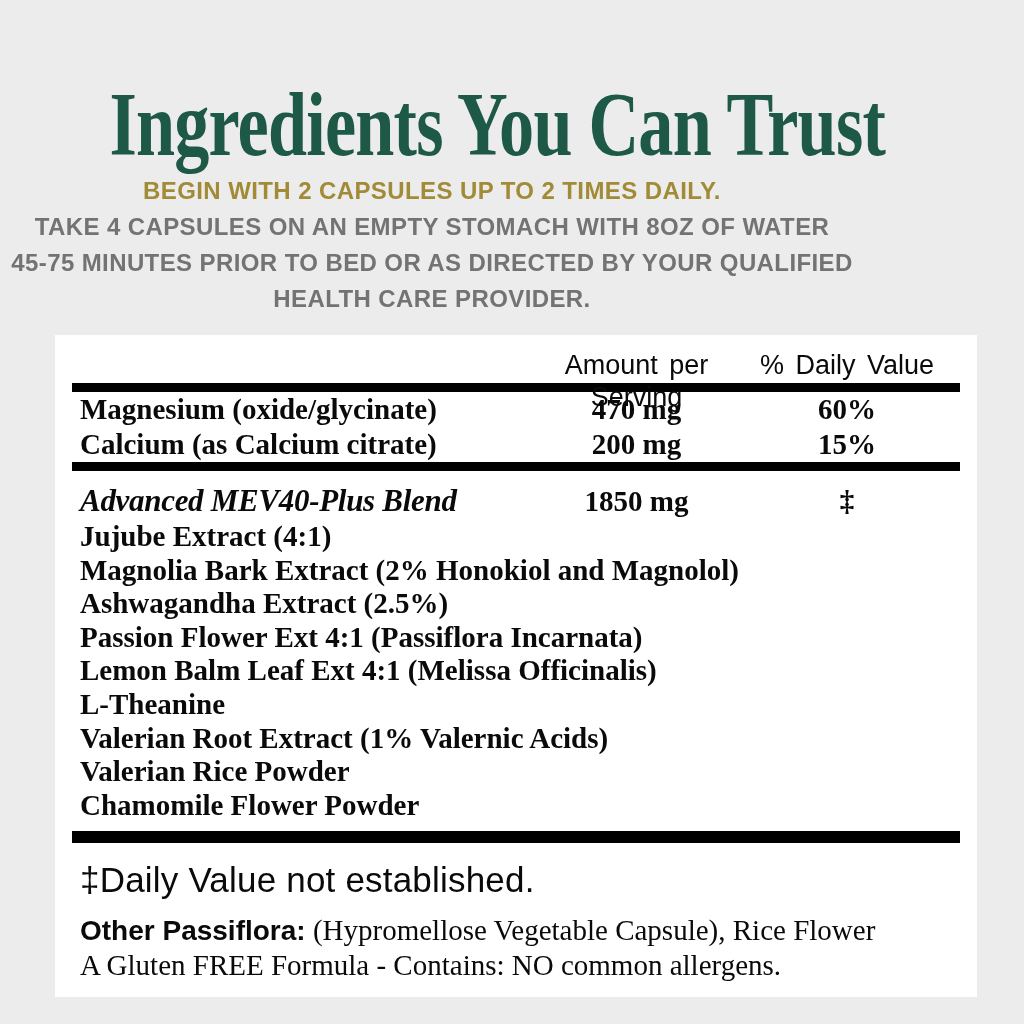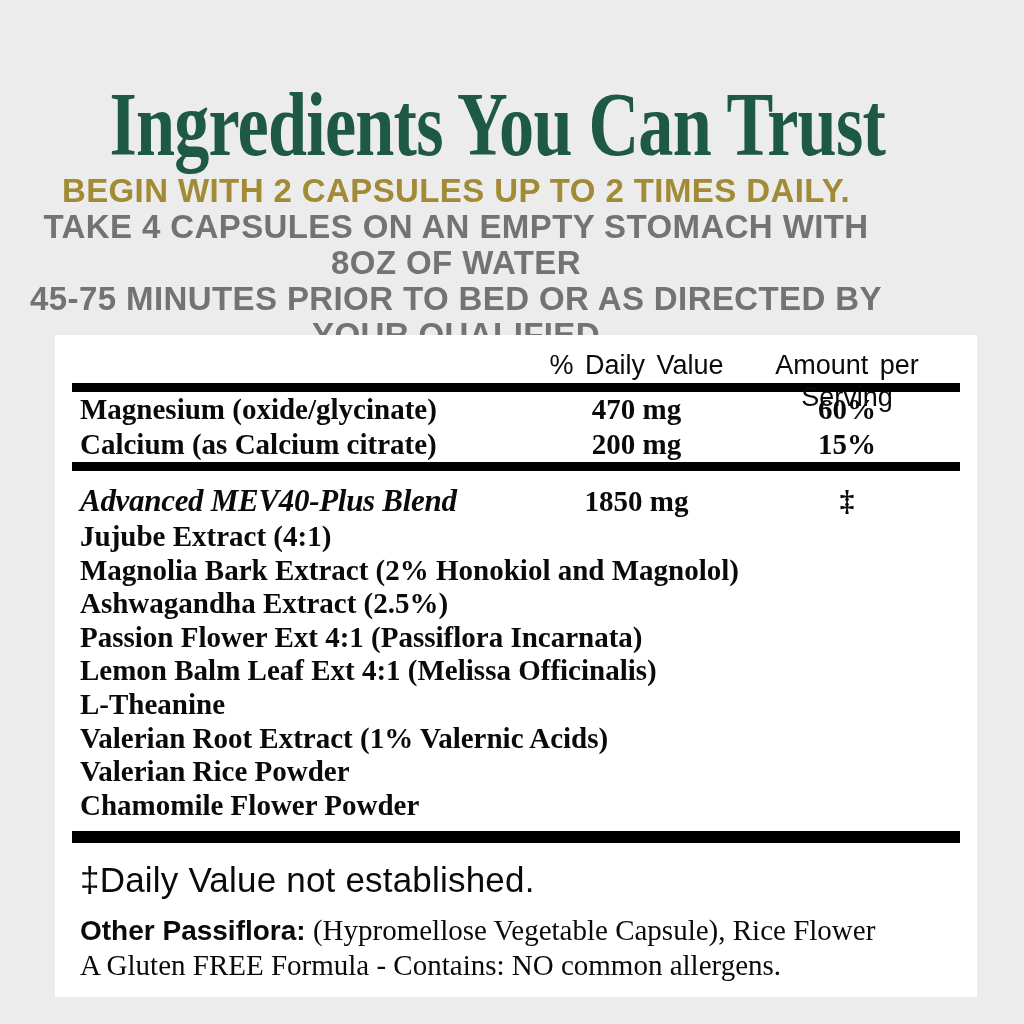--- a/index.html
+++ b/index.html
@@ -37,24 +37,23 @@
     letter-spacing: -1px;
   }
 
   .directions {
     position: absolute;
     top: 173px;
     left: 0;
     width: 864px;
     text-align: center;
     font-weight: bold;
-    font-size: 33px;
+    font-size: 24px;
     line-height: 36px;
     letter-spacing: 0.4px;
-    margin-left: 24px;
   }
   .directions .gold-line { color: #a28b36; }
   .directions .green-line { color: #737373; }
 
   
   .panel {
     position: absolute;
     left: 55px;
     top: 335px;
     width: 922px;
@@ -143,22 +142,22 @@
   <div class="green-line">TAKE 4 CAPSULES ON AN EMPTY STOMACH WITH 8OZ OF WATER</div>
   <div class="green-line">45-75 MINUTES PRIOR TO BED OR AS DIRECTED BY YOUR QUALIFIED</div>
   <div class="green-line">HEALTH CARE PROVIDER.</div>
 </div>
 
 <div class="panel">
   <div class="panel-inner">
 
     <div class="facts-grid facts-header">
       <div></div>
+      <div class="col-center">Amount per Serving</div>
       <div class="col-center">% Daily Value</div>
-      <div class="col-center">Amount per Serving</div>
     </div>
 
     <div class="rule rule-top"></div>
 
     <div class="facts-grid serif-row nutrient-row">
       <div>Magnesium (oxide/glycinate)</div>
       <div class="col-center">470 mg</div>
       <div class="col-center">60%</div>
     </div>
     <div class="facts-grid serif-row nutrient-row">

